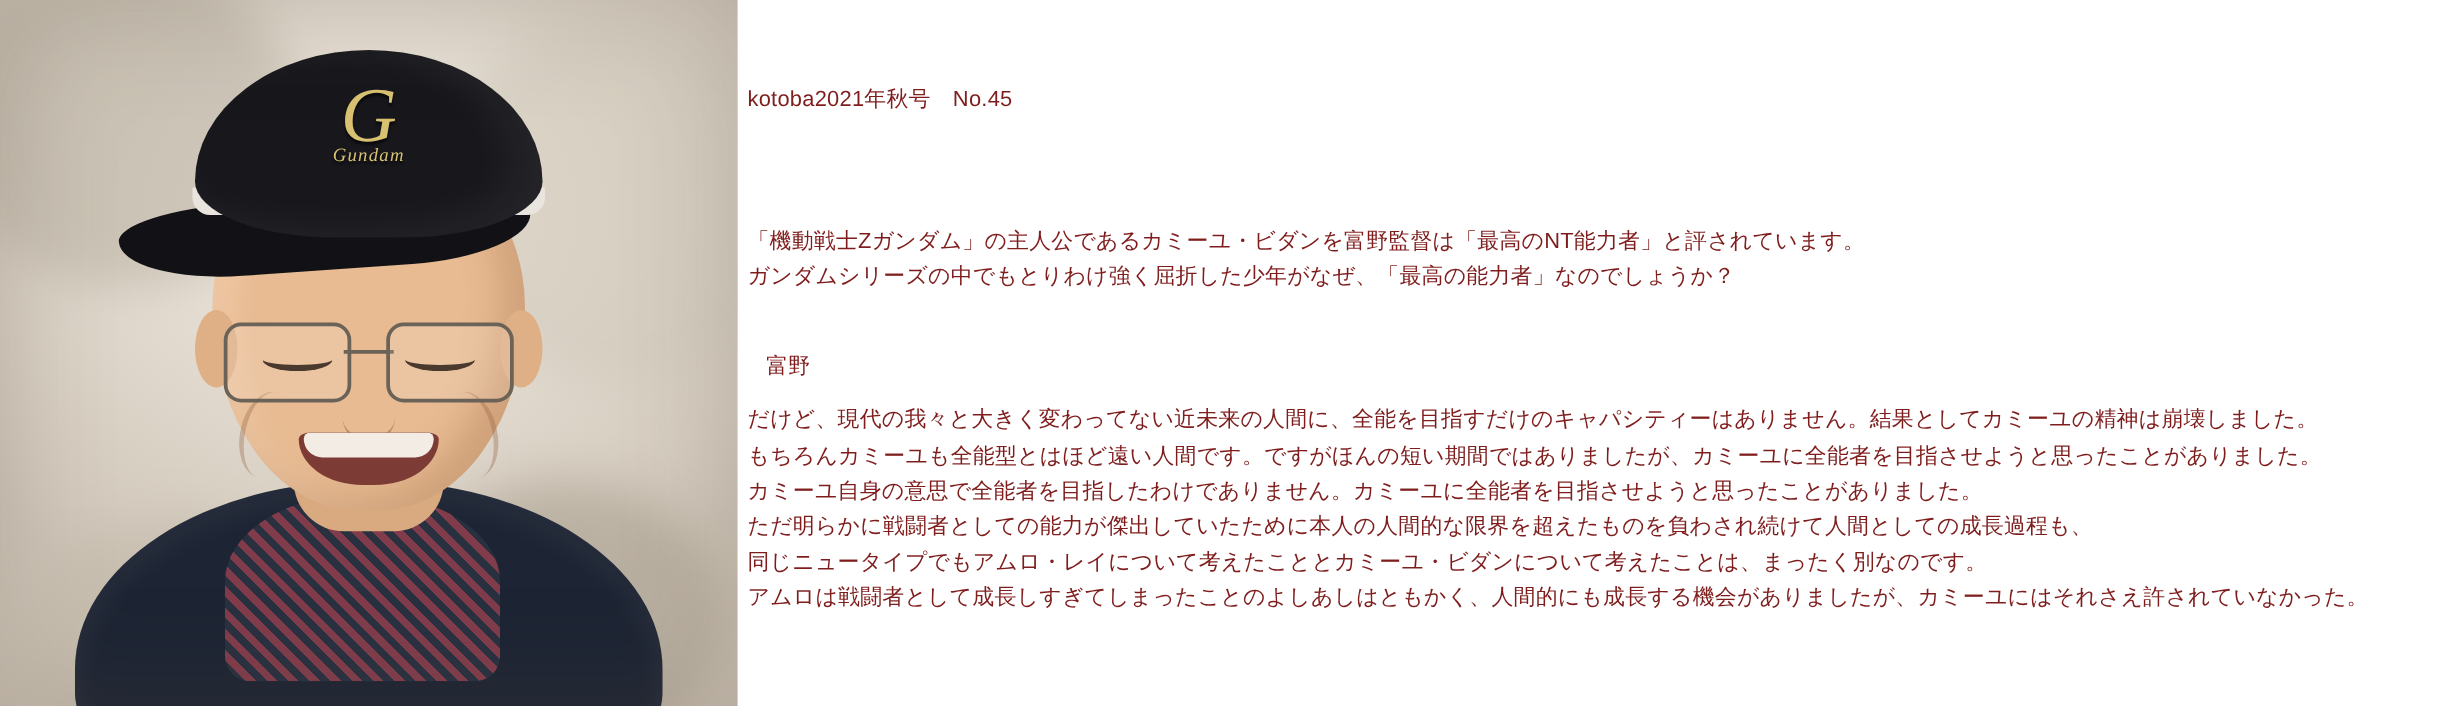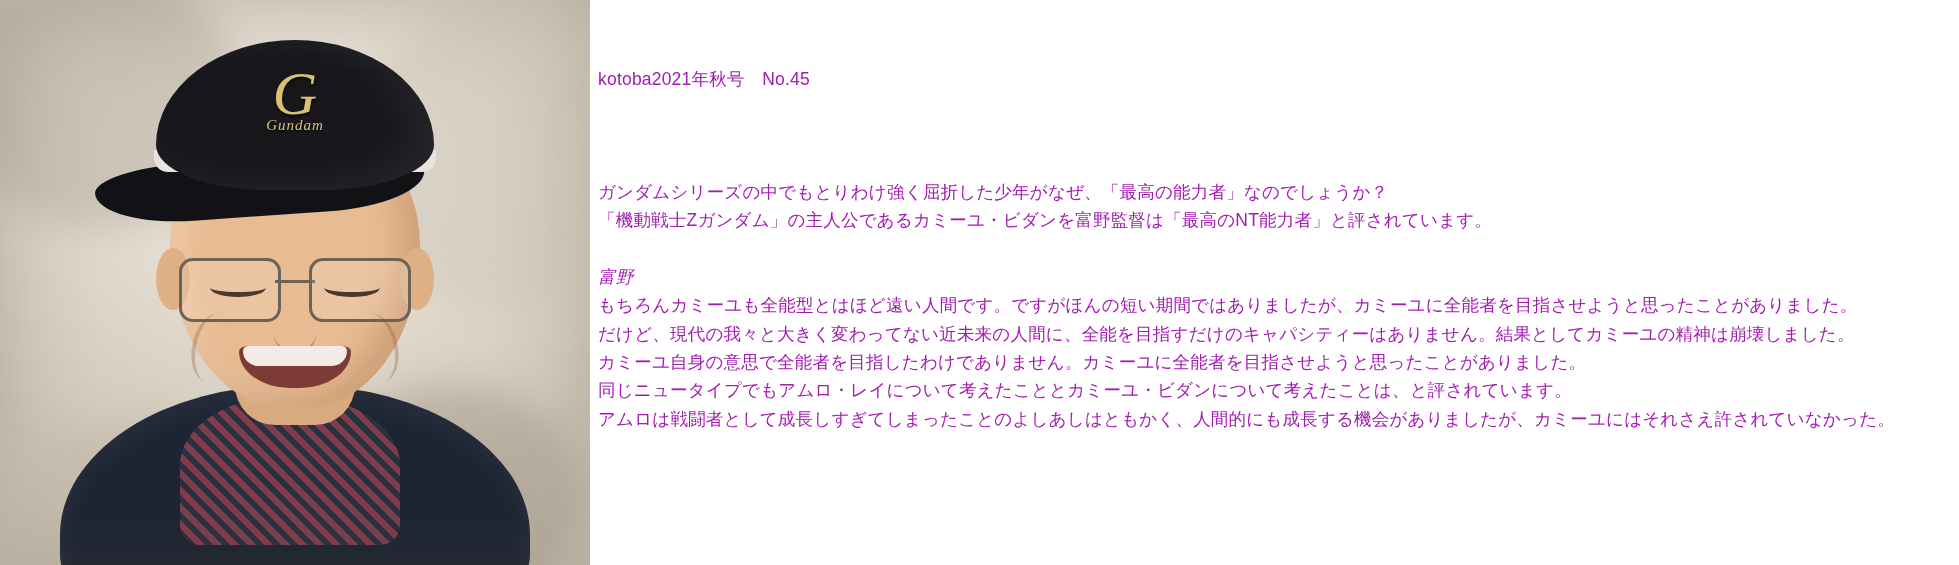--- a/index.html
+++ b/index.html
@@ -251,21 +251,21 @@
     inset: 0;
     pointer-events: none;
     box-shadow: inset 0 0 90px rgba(90,78,62,.25);
   }
 
   
   .text-panel {
     flex: 1 1 auto;
     padding: 8px 16px 8px 8px;
     box-sizing: border-box;
-    color: #a21caf;
+    color: #7f1d1d;
     font-family: "Liberation Sans", sans-serif;
     font-size: 17.5px;
     line-height: 1.62;
     letter-spacing: .2px;
   }
   .headline {
     margin: 0;
     font-size: 17.5px;
     font-weight: 400;
     white-space: pre;
@@ -274,22 +274,21 @@
     display: block;
   }
   .para {
     margin: 0;
   }
   .blank {
     display: block;
     height: 1.62em;
   }
   .speaker {
-    margin: 0;
-    font-style: italic;
+    margin: 15px;
   }
   .line {
     display: block;
     white-space: pre;
   }
 </style>
 </head>
 <body>
 
 <div class="page">
@@ -335,31 +334,32 @@
   </div>
 
   <div class="text-panel">
     <div class="headline">
       <span class="title-line">kotoba2021年秋号　No.45</span>
     </div>
 
     <span class="blank"></span>
 
     <div class="para">
+      <span class="line">「機動戦士Zガンダム」の主人公であるカミーユ・ビダンを富野監督は「最高のNT能力者」と評されています。</span>
       <span class="line">ガンダムシリーズの中でもとりわけ強く屈折した少年がなぜ、「最高の能力者」なのでしょうか？</span>
-      <span class="line">「機動戦士Zガンダム」の主人公であるカミーユ・ビダンを富野監督は「最高のNT能力者」と評されています。</span>
     </div>
 
     <span class="blank"></span>
 
     <div class="para">
       <span class="line speaker">富野</span>
+      <span class="line">だけど、現代の我々と大きく変わってない近未来の人間に、全能を目指すだけのキャパシティーはありません。結果としてカミーユの精神は崩壊しました。</span>
       <span class="line">もちろんカミーユも全能型とはほど遠い人間です。ですがほんの短い期間ではありましたが、カミーユに全能者を目指させようと思ったことがありました。</span>
-      <span class="line">だけど、現代の我々と大きく変わってない近未来の人間に、全能を目指すだけのキャパシティーはありません。結果としてカミーユの精神は崩壊しました。</span>
       <span class="line">カミーユ自身の意思で全能者を目指したわけでありません。カミーユに全能者を目指させようと思ったことがありました。</span>
-      <span class="line">同じニュータイプでもアムロ・レイについて考えたこととカミーユ・ビダンについて考えたことは、と評されています。</span>
+      <span class="line">ただ明らかに戦闘者としての能力が傑出していたために本人の人間的な限界を超えたものを負わされ続けて人間としての成長過程も、</span>
+      <span class="line">同じニュータイプでもアムロ・レイについて考えたこととカミーユ・ビダンについて考えたことは、まったく別なのです。</span>
       <span class="line">アムロは戦闘者として成長しすぎてしまったことのよしあしはともかく、人間的にも成長する機会がありましたが、カミーユにはそれさえ許されていなかった。</span>
 
     </div>
 
   </div>
 
 </div>
 
 </body></html>

